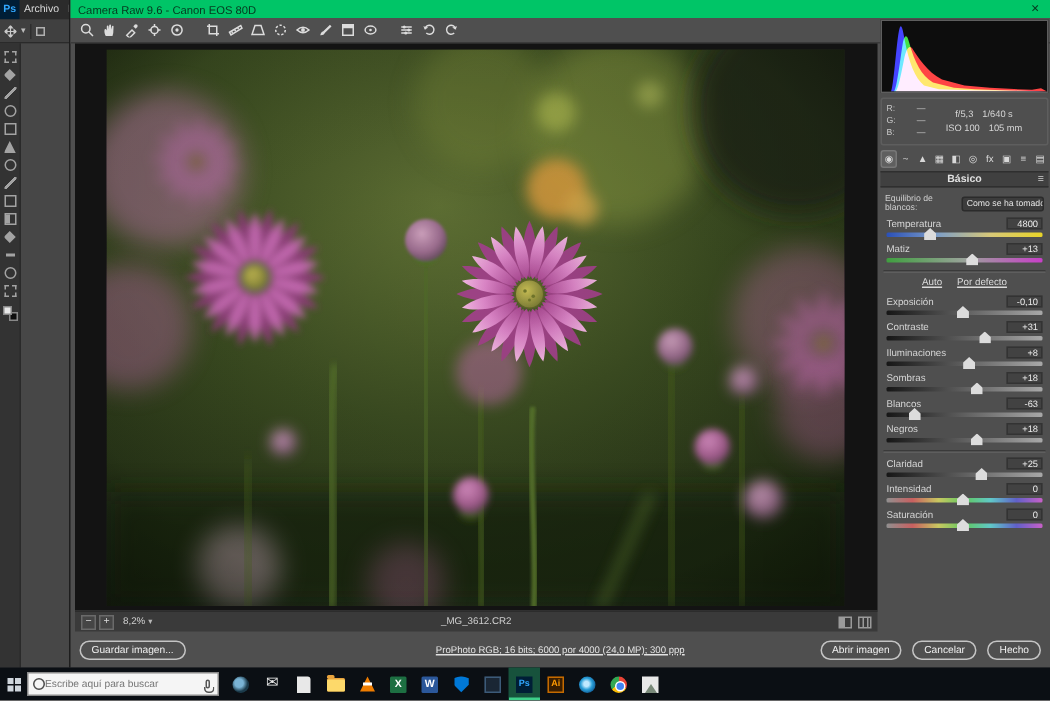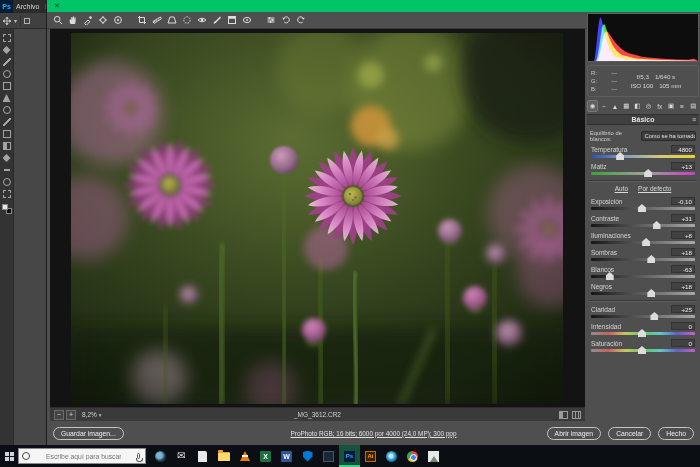--- a/index.html
+++ b/index.html
@@ -91,21 +91,21 @@
   .sthumb { position:absolute; top:-3px; width:8px; height:8px; background:#dcdcdc; clip-path:polygon(50% 0,100% 45%,100% 100%,0 100%,0 45%); }
   .pdivider { margin:4px 2px 0 2px; height:2px; border-top:1px solid #3a3a3a; border-bottom:1px solid #5e5e5e; }
   #auto-row { margin-top:3px; height:9px; display:flex; justify-content:center; gap:10px; }
   #auto-row span { color:#dadada; font-size:6.5px; text-decoration:underline; }
 
   
   #taskbar { position:absolute; left:0; top:445px; width:700px; height:22px; background:#0b0f14; display:flex; align-items:center; }
   #start-btn { width:18px; height:22px; display:flex; align-items:center; justify-content:center; }
   .win-logo { display:grid; grid-template-columns:4px 4px; grid-template-rows:4px 4px; gap:1px; }
   .win-logo i { background:#cfd6dd; }
-  #search-box { width:128px; height:16px; background:#f5f5f5; border:1px solid #8a8a8a; display:flex; align-items:center; padding:0 3px; gap:16px; }
+  #search-box { width:128px; height:16px; background:#f5f5f5; border:1px solid #8a8a8a; display:flex; align-items:center; padding:0 3px; gap:0; }
   .cortana-ring { width:8px; height:8px; border:1.5px solid #4a4a4a; border-radius:50%; flex:0 0 8px; }
   #search-input { flex:1; border:none; outline:none; background:transparent; font-size:6.8px; color:#444; font-family:inherit; min-width:0; }
   .mic { width:3px; height:6px; border:1px solid #555; border-radius:2px; position:relative; margin-right:2px; }
   .mic:after { content:""; position:absolute; left:-2px; top:4px; width:5px; height:3px; border:1px solid #555; border-top:none; border-radius:0 0 3px 3px; }
   .tb-icons { display:flex; margin-left:4px; }
   .tb-cell { width:21px; height:22px; display:flex; align-items:center; justify-content:center; position:relative; }
   .tb-cell.active { background:#17523c; box-shadow:inset 0 -2px 0 #3ecf8a; }
   .i-circle { width:11px; height:11px; border-radius:50%; background:radial-gradient(circle at 40% 40%,#7ab3d4 0 30%,#1b3a4a 60%); }
   .i-mail { color:#e8e8e8; font-size:10px; line-height:10px; }
   .i-doc { width:9px; height:11px; background:#e8e8e8; border-top-right-radius:2px; }
@@ -162,20 +162,21 @@
     <span class="pstool t-sqd"></span>
     <span class="swatches">
       <i class="swatch-fg"></i>
       <i class="swatch-bg"></i>
     </span>
   </div>
   <div id="ps-canvasbg"></div>
 
   <div id="acr">
     <div id="acr-titlebar">
+      <span id="acr-title">Camera Raw 9.6 - Canon EOS 80D</span>
       <span id="acr-close">✕</span>
     </div>
 
     <div id="acr-toolbar">
       <span class="tool">
           <svg width="10" height="10" viewBox="0 0 10 10" fill="none" stroke="#dcdcdc">
             <circle cx="4.2" cy="4.2" r="2.8"></circle>
             <path d="M6.3 6.3L9 9"></path>
           </svg>
         </span>

